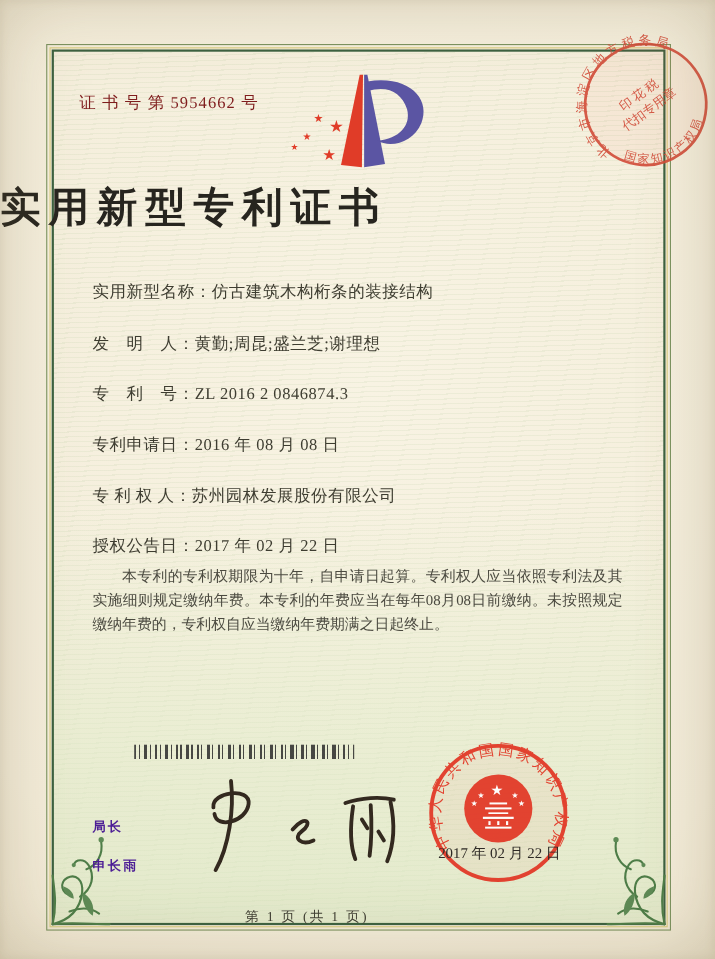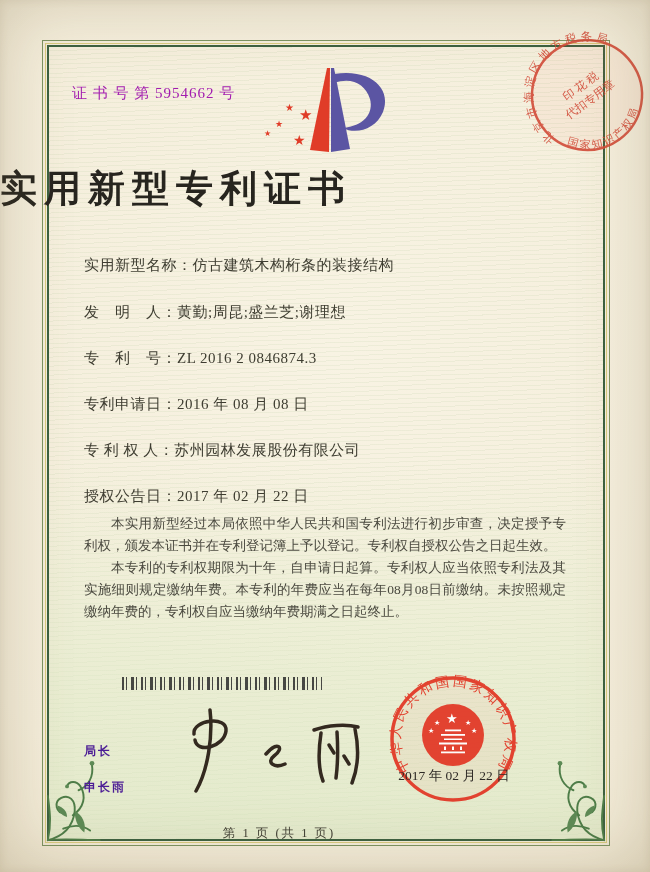--- a/index.html
+++ b/index.html
@@ -16,21 +16,21 @@
       linear-gradient(180deg, rgba(235,242,220,0) 52%, rgba(222,236,200,.45) 78%, rgba(216,232,194,.6) 100%),
       repeating-linear-gradient(178deg, rgba(140,178,118,.10) 0px, rgba(140,178,118,.10) 1px, rgba(0,0,0,0) 1px, rgba(0,0,0,0) 4.5px);}
   
   .frame-a{position:absolute;top:40px;right:40px;bottom:26px;left:42px;border:1px solid #7c9360;}
   .frame-b{position:absolute;top:43px;right:43px;bottom:29px;left:45px;border:1px solid #d9cb7f;}
   .frame-c{position:absolute;top:45px;right:45px;bottom:31px;left:47px;border:2px solid #3c6140;}
   .corner{position:absolute;width:96px;height:96px;}
   .corner.bl{left:44px;bottom:28px;}
   .corner.br{right:42px;bottom:28px;transform:scaleX(-1);}
 
-  .cert-no{position:absolute;left:72px;top:84px;font-size:15px;color:#a21caf;letter-spacing:1px;white-space:pre;}
+  .cert-no{position:absolute;left:72px;top:84px;font-size:15px;color:#7f1d1d;letter-spacing:1px;white-space:pre;}
   .logo{position:absolute;left:252px;top:64px;}
   .title{position:absolute;left:0;top:164px;width:528px;
     font-size:37px;font-weight:bold;letter-spacing:7px;color:#27251f;}
   .field{position:absolute;left:84px;font-size:15px;color:#3e3d31;white-space:pre;letter-spacing:.5px;}
   .f0{top:256px;} .f1{top:303px;} .f2{top:349px;font-family:Liberation Serif, serif;} .f3{top:395px;} .f4{top:441px;} .f5{top:487px;}
   .paras{position:absolute;left:84px;top:513px;width:482px;font-size:13.5px;line-height:22px;
     color:#4b4a40;text-align:justify;}
   .paras p{margin:0;text-indent:2em;}
   .barcode{position:absolute;left:122px;top:677px;width:200px;height:13px;opacity:.85;
     background:repeating-linear-gradient(90deg,#2a2a2a 0 2px,transparent 2px 4px,#2a2a2a 4px 5px,transparent 5px 9px,#2a2a2a 9px 12px,transparent 12px 14px,#2a2a2a 14px 15px,transparent 15px 19px);}
@@ -103,21 +103,20 @@
 <div class="title">实用新型专利证书</div>
 
 <div class="field f0"><span>实用新型名称：</span><span>仿古建筑木构桁条的装接结构</span></div>
 <div class="field f1"><span>发　明　人：</span><span>黄勤;周昆;盛兰芝;谢理想</span></div>
 <div class="field f2"><span>专　利　号：</span><span>ZL 2016 2 0846874.3</span></div>
 <div class="field f3"><span>专利申请日：</span><span>2016 年 08 月 08 日</span></div>
 <div class="field f4"><span>专 利 权 人：</span><span>苏州园林发展股份有限公司</span></div>
 <div class="field f5"><span>授权公告日：</span><span>2017 年 02 月 22 日</span></div>
 
 <div class="paras">
-  <p>本实用新型经过本局依照中华人民共和国专利法进行初步审查，决定授予专利权，颁发本证书并在专利登记簿上予以登记。专利权自授权公告之日起生效。</p>
   <p>本专利的专利权期限为十年，自申请日起算。专利权人应当依照专利法及其实施细则规定缴纳年费。本专利的年费应当在每年08月08日前缴纳。未按照规定缴纳年费的，专利权自应当缴纳年费期满之日起终止。</p>
 </div>
 
 <div class="barcode"></div>
 
 <div class="signer">
   <div>局长</div>
   <div>申长雨</div>
 </div>
 

